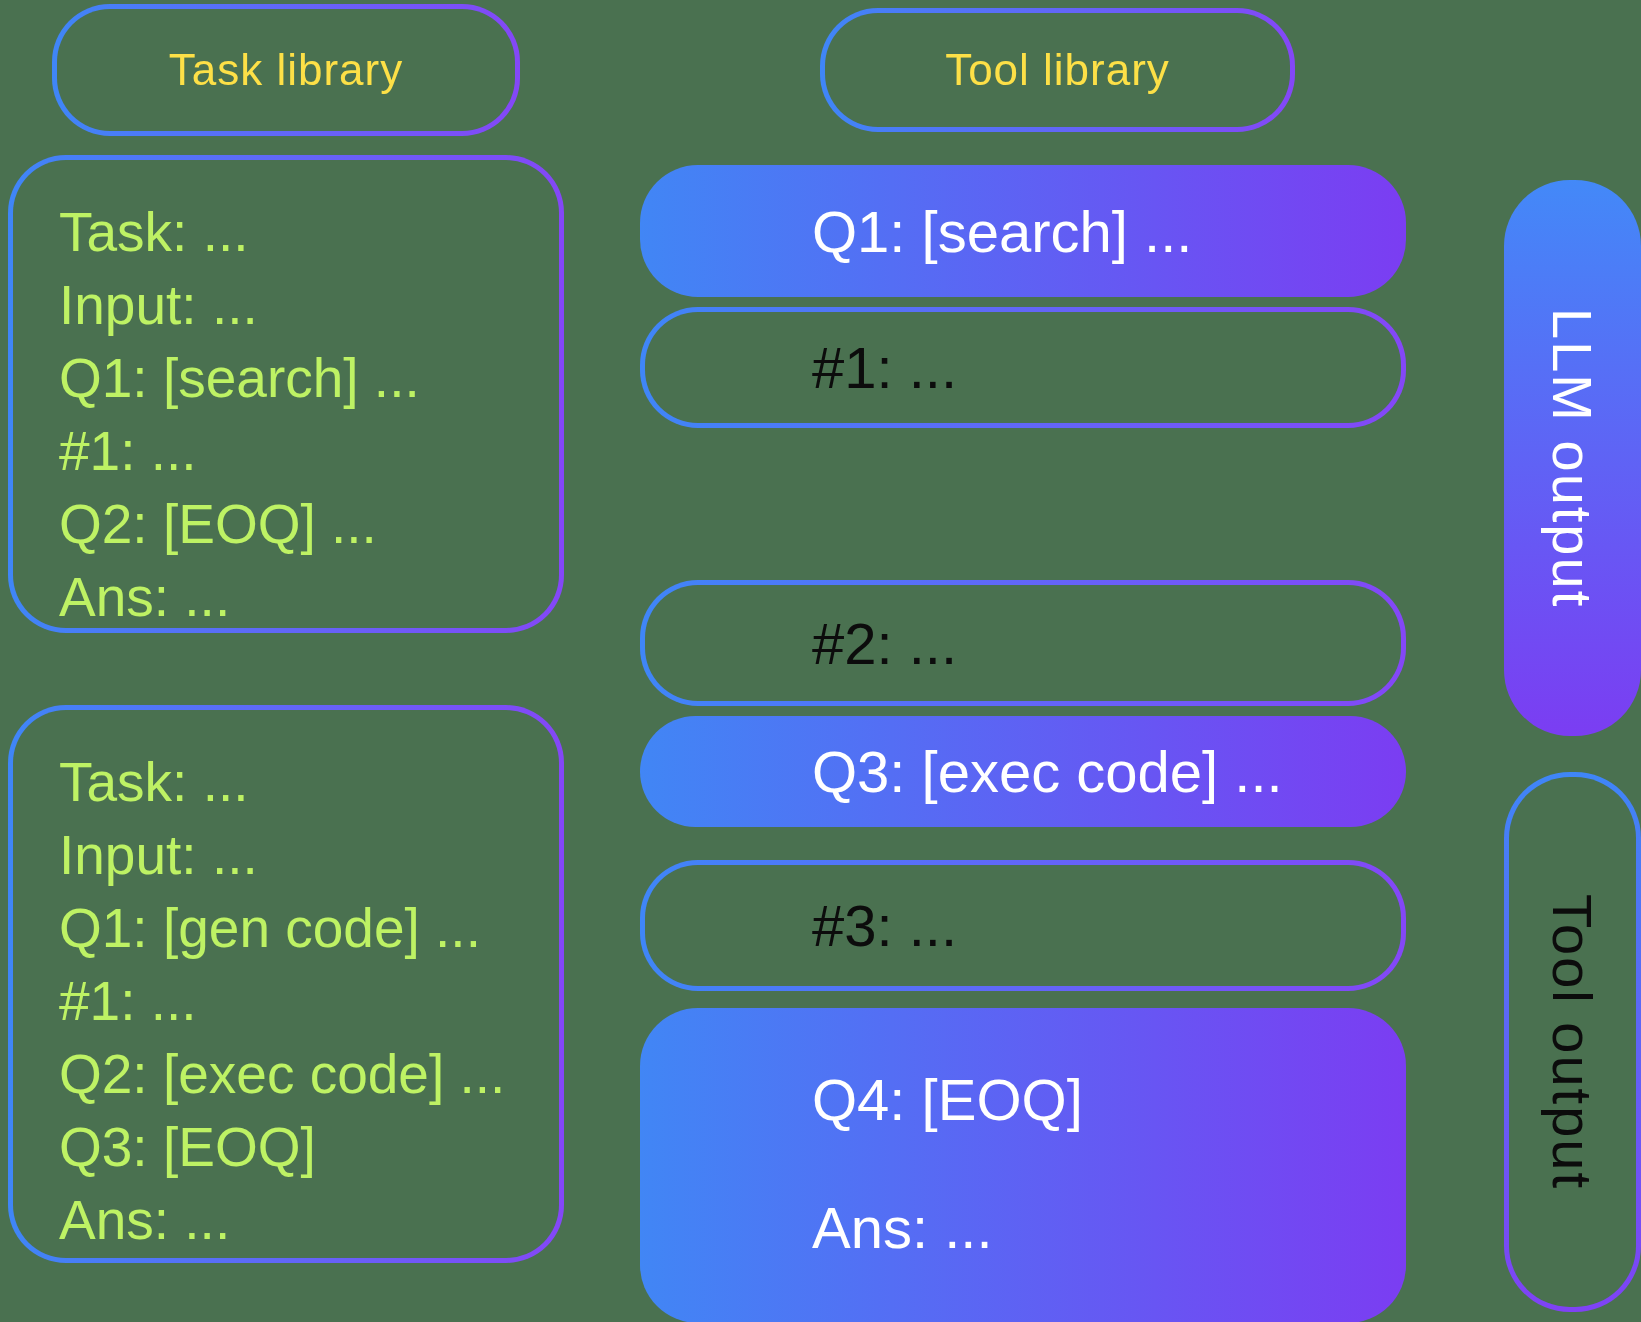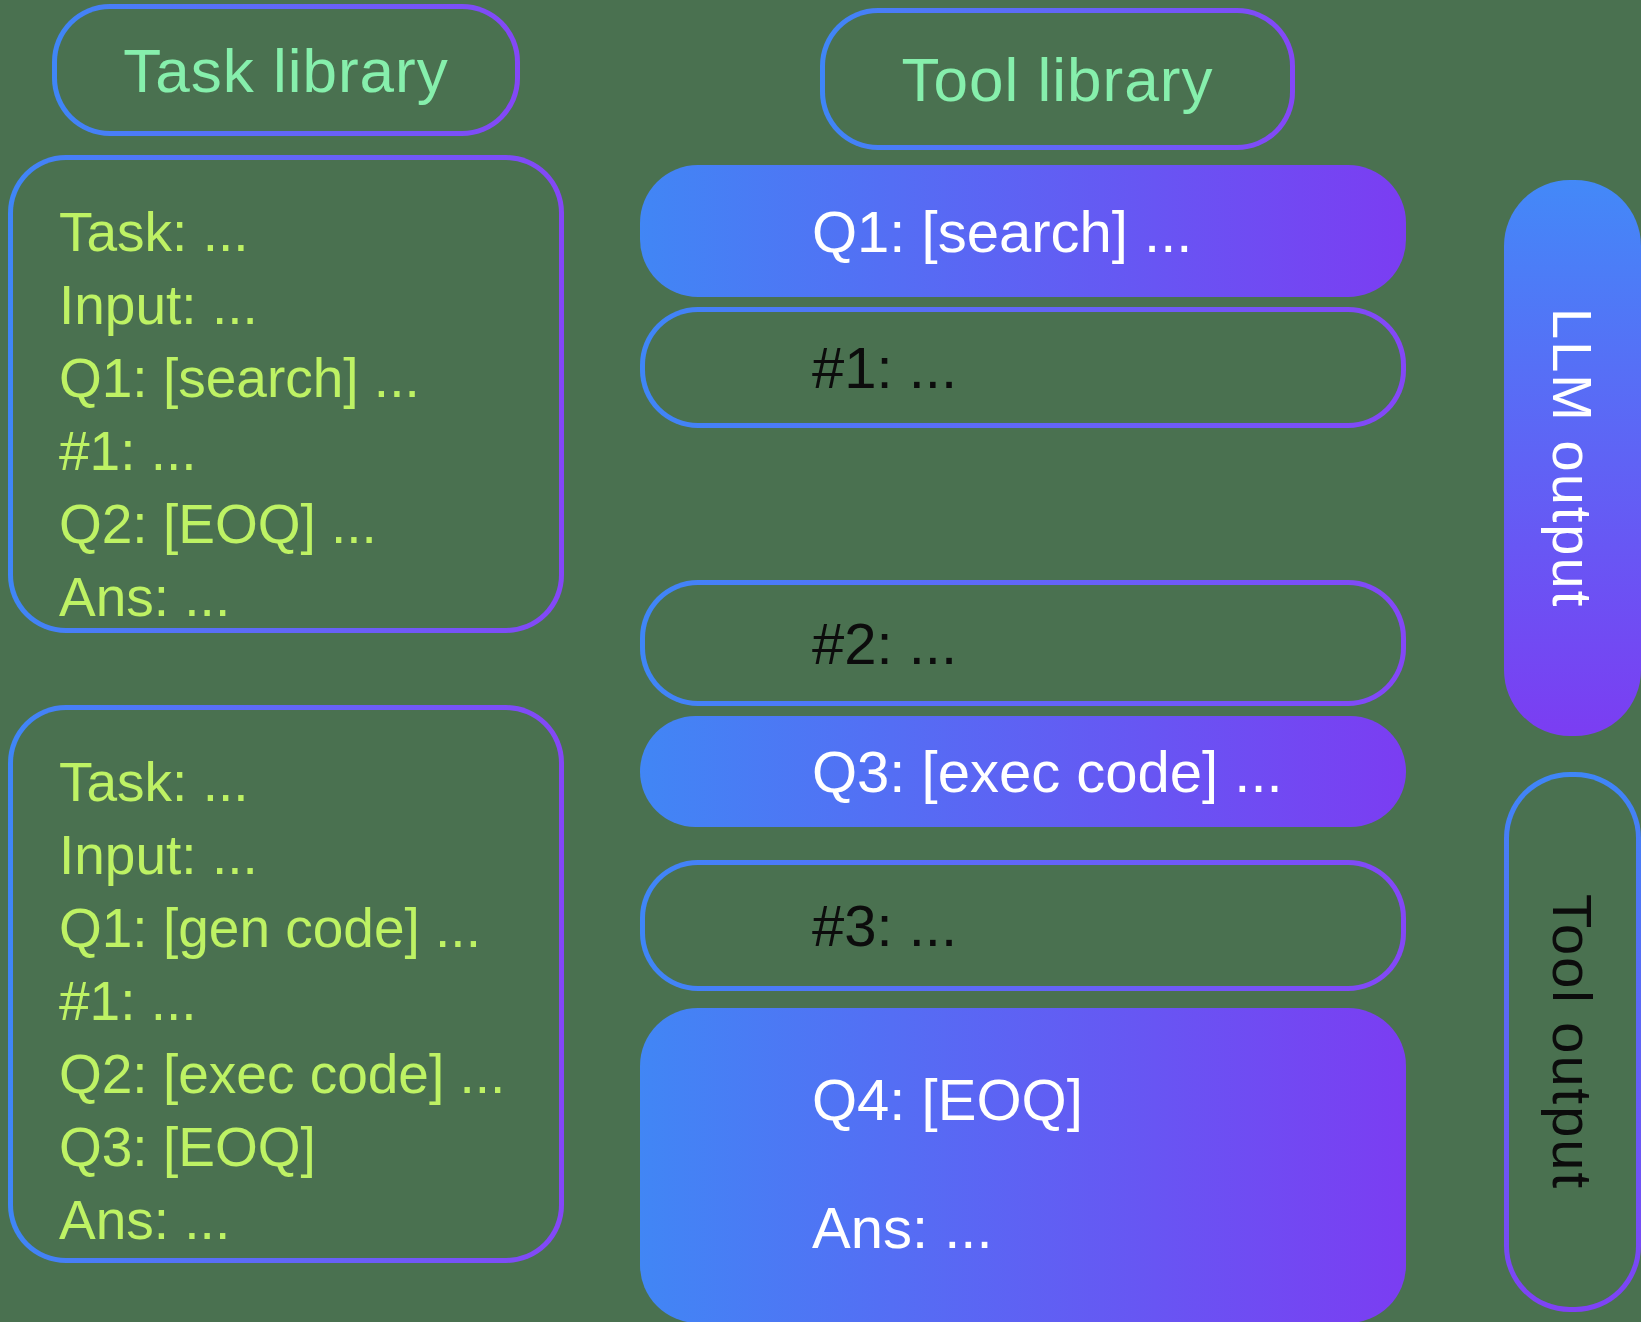--- a/index.html
+++ b/index.html
@@ -34,21 +34,21 @@
   .fill {
     position:absolute;
     background:linear-gradient(90deg,#4186f5 0%,#7b3df2 100%);
     border-radius:58px;
     box-sizing:border-box;
     display:flex; align-items:center;
   }
 
   .hdr-text {
     width:100%; text-align:center;
-    font-size:62px; color:#86efac;
+    font-size:44px; color:#fde047;
     letter-spacing:1px;
   }
 
   .task-lines {
     padding:36px 20px 0 46px;
     font-size:55px; color:#bef264;
     line-height:73px;
     align-self:flex-start;
   }
 
@@ -100,21 +100,21 @@
 <body>
 
 <div class="canvas">
 
   <div class="outline" style="left:52px; top:4px; width:468px; height:132px;">
     <div class="inner">
       <div class="hdr-text">Task library</div>
     </div>
   </div>
 
-  <div class="outline" style="left:820px; top:8px; width:475px; height:142px;">
+  <div class="outline" style="left:820px; top:8px; width:475px; height:124px;">
     <div class="inner">
       <div class="hdr-text">Tool library</div>
     </div>
   </div>
 
   <div class="outline" style="left:8px; top:155px; width:556px; height:478px;">
     <div class="inner">
       <div class="task-lines">
         <div>Task: ...</div>
         <div>Input: ...</div>

